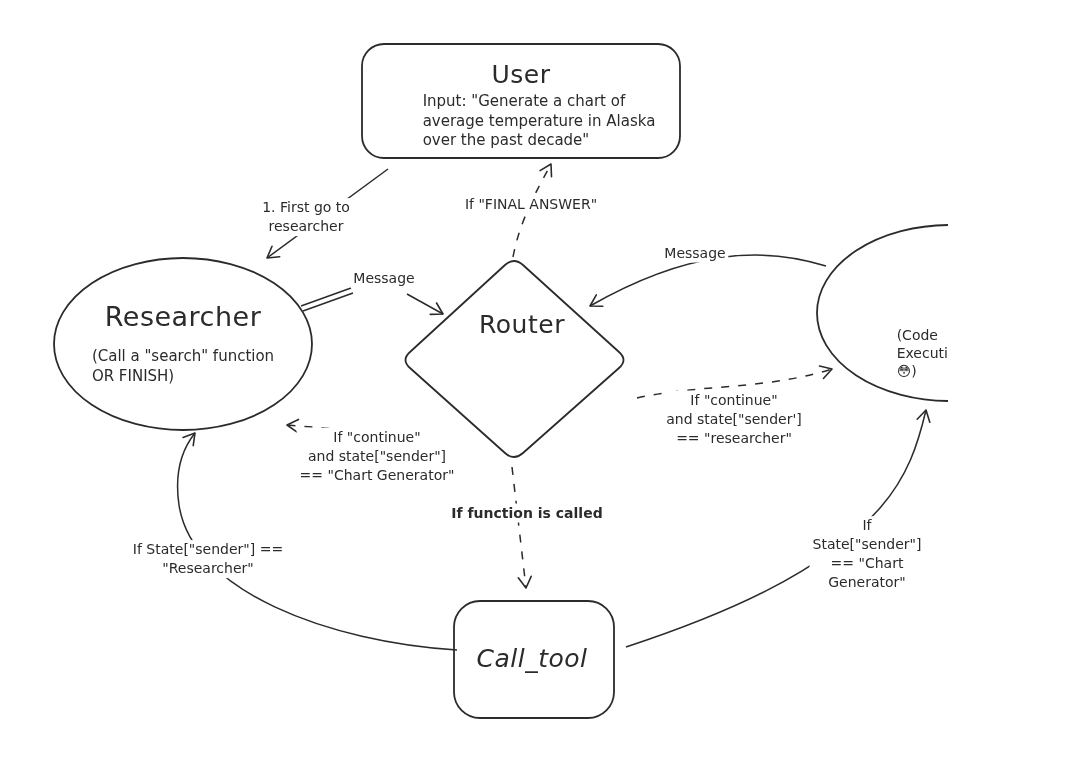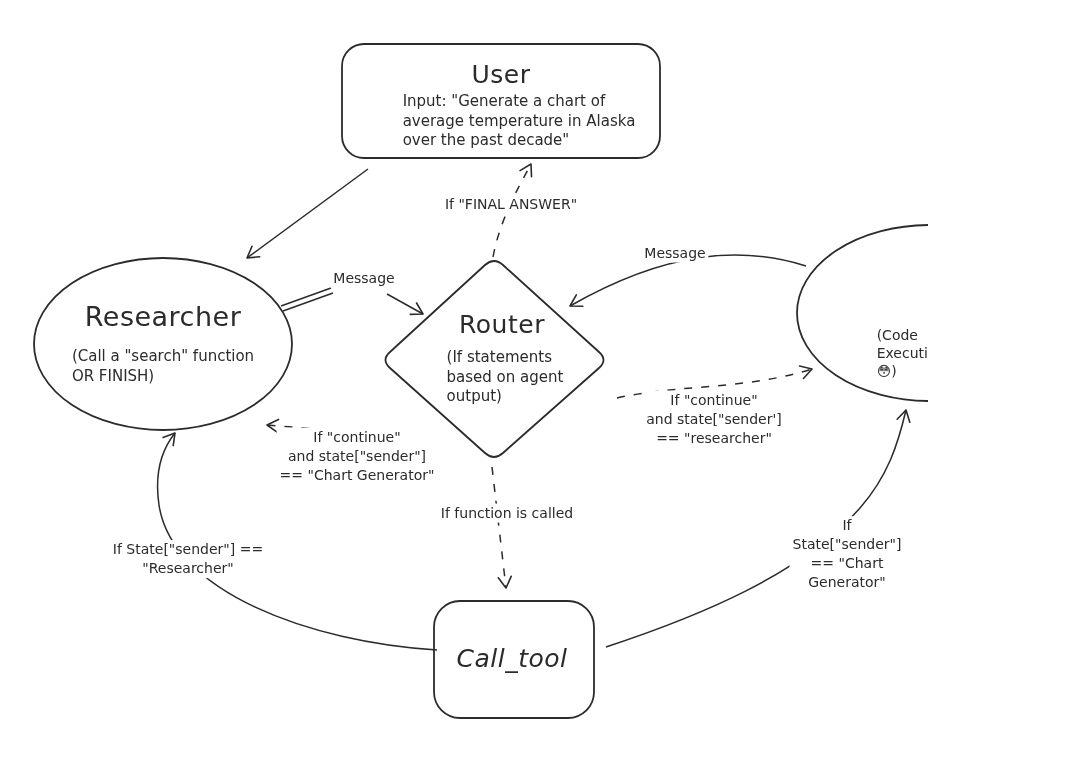--- a/index.html
+++ b/index.html
@@ -1,18 +1,18 @@
 <!DOCTYPE html>
 <html><head>
 <meta charset="utf-8">
 <style>
   html,body{margin:0;padding:0;background:#ffffff;}
   .canvas{
     position:relative;width:928px;height:770px;background:#ffffff;
-    font-family:"DejaVu Sans",sans-serif;color:#2b2b2b;overflow:hidden;
+    font-family:"DejaVu Sans",sans-serif;color:#2b2b2b;overflow:hidden;margin-left:20px;
   }
   .canvas svg{position:absolute;left:0;top:0;}
   .txt{position:absolute;transform:translate(-50%,-50%);color:#2b2b2b;white-space:pre-line;}
   .node-title{font-size:25px;letter-spacing:.5px;text-align:center;line-height:1.25;}
   .node-body{font-size:15px;line-height:1.3;}
   .edge-label{font-size:14px;line-height:1.35;text-align:center;background:#ffffff;padding:0 3px;}
   
   .user-title{left:501px;top:75px;}
   .user-body{left:519px;top:121px;text-align:left;}
   .researcher-title{left:163px;top:317px;font-size:27px;}
@@ -22,21 +22,21 @@
   .chartgen-title{left:913px;top:311px;}
   .chartgen-body{left:911px;top:353px;font-size:14px;}
   .calltool-title{left:512px;top:659px;font-style:italic;}
   
   .lbl-first-go{left:286px;top:217px;}
   .lbl-final-answer{left:511px;top:204px;}
   .lbl-message-left{left:364px;top:278px;}
   .lbl-message-right{left:675px;top:253px;}
   .lbl-continue-chartgen{left:357px;top:456px;}
   .lbl-continue-researcher{left:714px;top:419px;}
-  .lbl-function-called{left:507px;top:513px;}
+  .lbl-function-called{left:507px;top:513px;font-weight:bold;}
   .lbl-state-researcher{left:188px;top:559px;}
   .lbl-state-chartgen{left:847px;top:554px;}
 </style>
 </head>
 <body>
 
 <div class="canvas">
 
   <svg width="1080" height="770" viewBox="0 0 1080 770">
     <defs>
@@ -75,28 +75,27 @@
   <div class="txt node-title user-title">User</div>
   <div class="txt node-body user-body">Input: "Generate a chart of
 average temperature in Alaska
 over the past decade"</div>
 
   <div class="txt node-title researcher-title">Researcher</div>
   <div class="txt node-body researcher-body">(Call a "search" function
 OR FINISH)</div>
 
   <div class="txt node-title router-title">Router</div>
-  <div class="txt node-body router-body">(If statements
-based on agent
-output)</div>
 
   <div class="txt node-body chartgen-body">(Code Execution😳)</div>
 
   <div class="txt node-title calltool-title">Call_tool</div>
 
+  <div class="txt edge-label lbl-first-go">1. First go to
+researcher</div>
   <div class="txt edge-label lbl-final-answer">If "FINAL ANSWER"</div>
   <div class="txt edge-label lbl-message-left">Message</div>
   <div class="txt edge-label lbl-message-right">Message</div>
   <div class="txt edge-label lbl-continue-chartgen">If "continue"
 and state["sender"]
 == "Chart Generator"</div>
   <div class="txt edge-label lbl-continue-researcher">If "continue"
 and state["sender']
 == "researcher"</div>
   <div class="txt edge-label lbl-function-called">If function is called</div>

